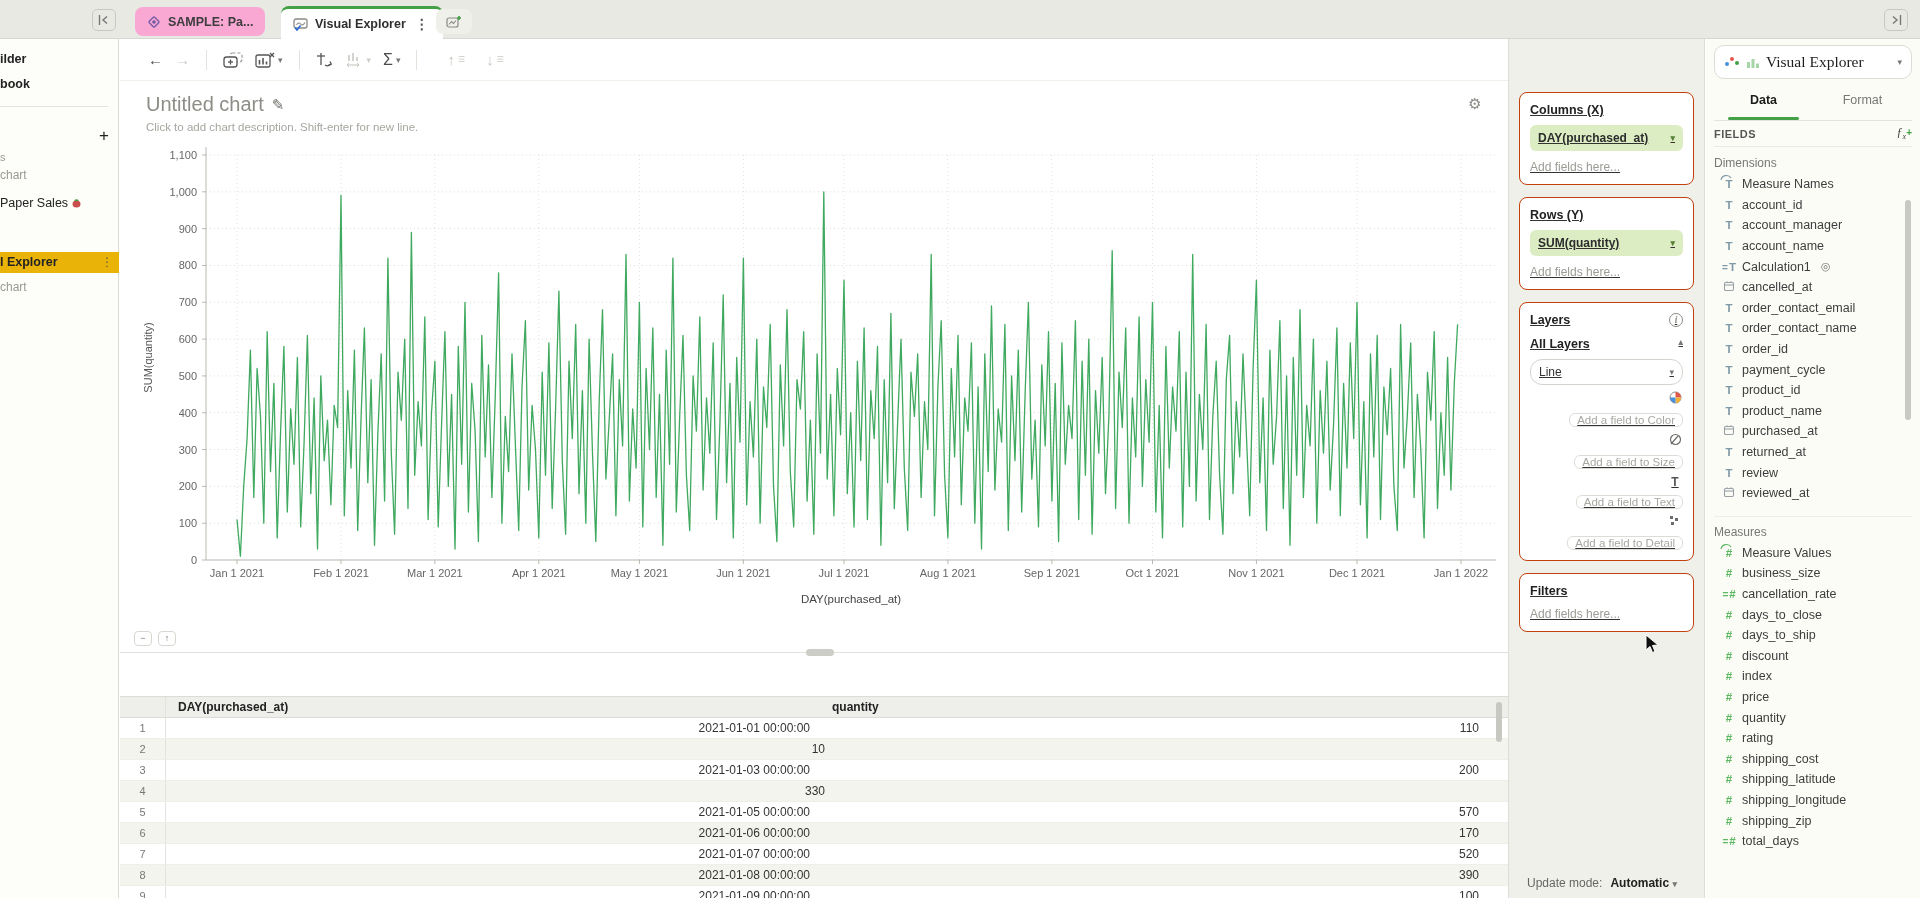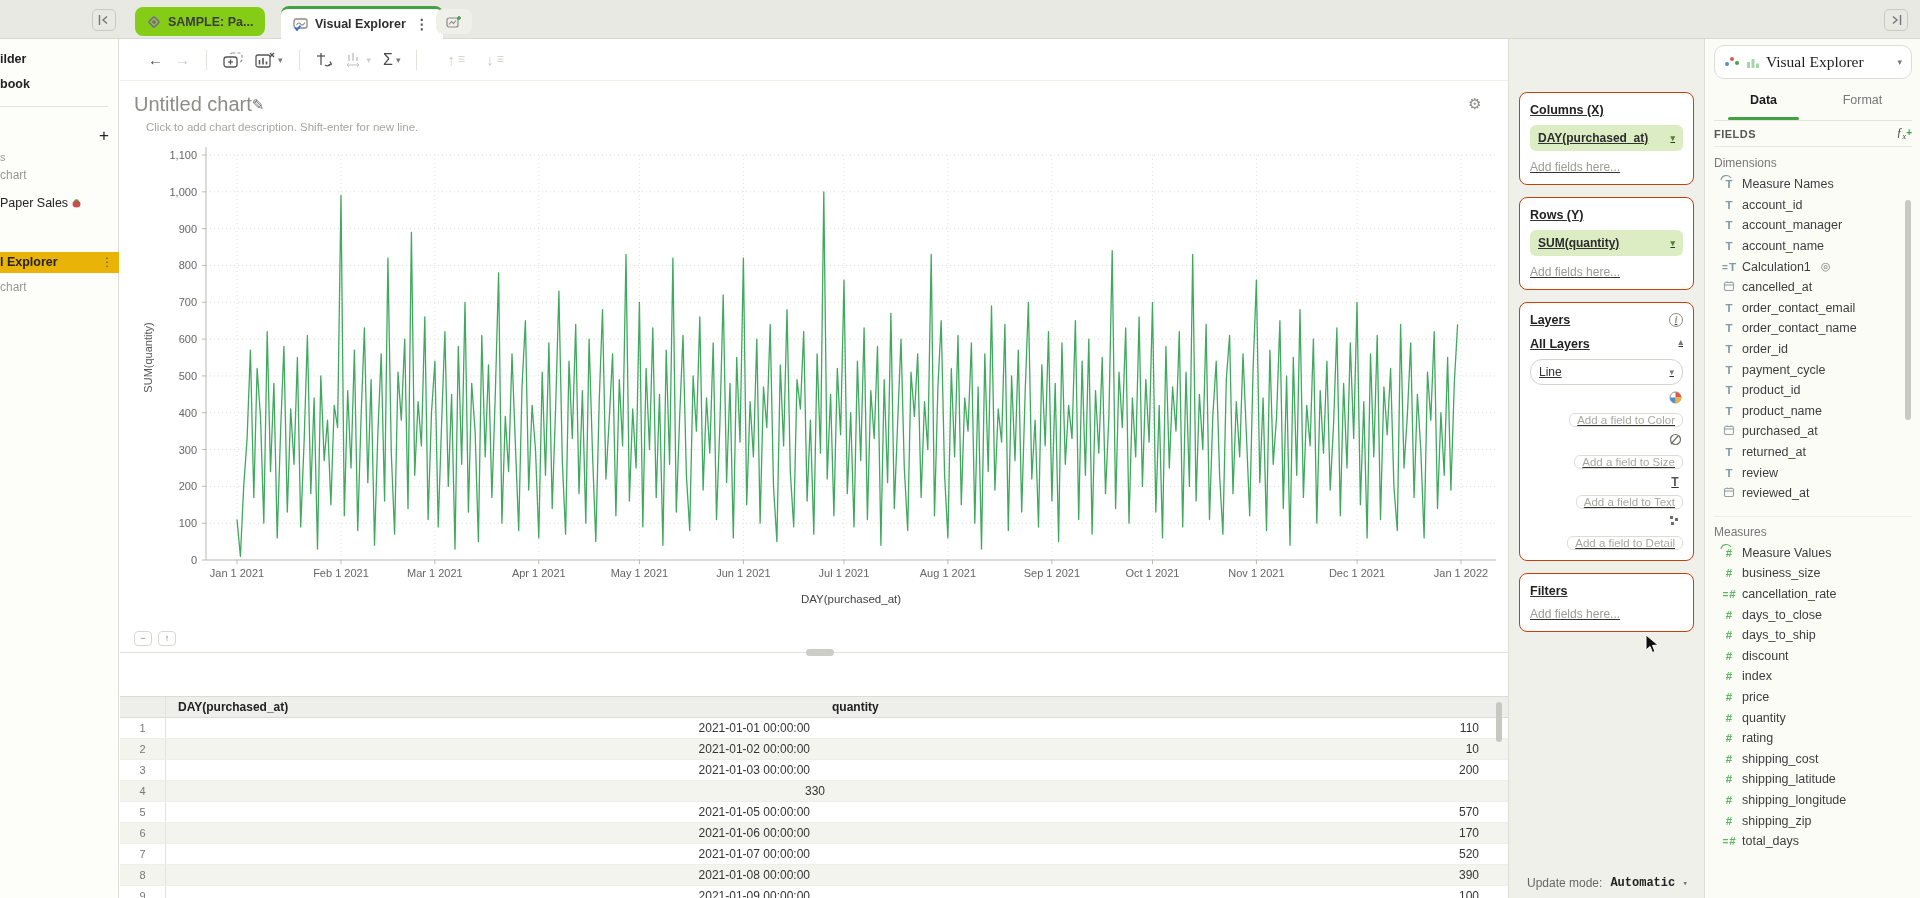--- a/index.html
+++ b/index.html
@@ -3,21 +3,21 @@
 <meta charset="utf-8">
 <style>
   * { box-sizing: border-box; margin: 0; padding: 0; }
   body { font-family: "Liberation Sans", sans-serif; background:#e9e9e3; }
   .screen { position:relative; width:1920px; height:898px; overflow:hidden; background:#fff; font-size:12px; color:#333; }
 
   
   .tabbar { position:absolute; left:0; top:0; width:1920px; height:39px; background:#e9e9e3; border-bottom:1px solid #d8d8d2; }
   .sq-btn { position:absolute; width:24px; height:22px; top:9px; border:1px solid #c9c9c3; border-radius:5px; background:transparent; display:flex; align-items:center; justify-content:center; cursor:pointer; }
   .tab { position:absolute; top:6px; height:33px; display:flex; align-items:center; gap:7px; padding:0 12px; border-radius:8px 8px 0 0; font-weight:700; font-size:12.5px; color:#2f2f2f; cursor:pointer; }
-  .tab.inactive { background:#84cc16; height:29px; top:7px; border-radius:8px; color:#3c3c3c; }
+  .tab.inactive { background:#f9a8d4; height:29px; top:7px; border-radius:8px; color:#3c3c3c; }
   .tab.active { background:#fff; border-top:3px solid #43a047; }
   .kebab { color:#555; font-size:14px; padding:0 2px; }
   .newtab { position:absolute; top:9px; width:36px; height:25px; background:#f0f0ea; border-radius:7px; display:flex; align-items:center; justify-content:center; cursor:pointer; }
 
   
   .sidebar { position:absolute; left:0; top:39px; width:119px; height:859px; background:#fdfdf9; border-right:1px solid #ddddd7; }
   .snav { position:absolute; left:0; white-space:nowrap; font-weight:700; color:#232323; font-size:12.5px; }
   .smuted { position:absolute; left:0; white-space:nowrap; color:#9a9a94; font-size:12px; }
   .sdivider { position:absolute; left:0; right:10px; border-top:1px solid #e4e4de; }
   .splus { position:absolute; left:94px; top:126px; width:20px; height:20px; font-size:17px; color:#222; background:none; border:none; cursor:pointer; }
@@ -26,21 +26,21 @@
 
   
   .main { position:absolute; left:120px; top:39px; width:1388px; height:859px; background:#fff; }
   .toolbar { position:absolute; left:0; top:0; width:100%; height:42px; display:flex; align-items:center; padding-left:22px; border-bottom:1px solid #f0f0ea; }
   .tbtn { border:none; background:none; display:flex; align-items:center; gap:3px; padding:4px 6px; cursor:pointer; color:#4a4a4a; font-size:15px; }
   .tbtn.dis { color:#c9c9c3; cursor:default; }
   .tsep { width:1px; height:20px; background:#e3e3dd; margin:0 10px; }
   .caret { font-size:9px; color:#777; }
   .caret.dis { color:#cfcfc9; }
 
-  .chart-title { position:absolute; left:14px; top:54px; font-size:20px; color:#8d8d87; display:flex; align-items:center; gap:0;text-align:right; }
+  .chart-title { position:absolute; left:26px; top:54px; font-size:20px; color:#8d8d87; display:flex; align-items:center; gap:8px;text-align:right; }
   .pencil { font-size:15px; color:#6d6d67; cursor:pointer; }
   .chart-sub { position:absolute; left:26px; top:82px; font-size:11.5px; color:#a6a6a0; }
   .gear { position:absolute; left:1348px; top:56px; font-size:15px; color:#8a8a84; cursor:pointer; }
 
   .minibtns { position:absolute; left:14px; top:592px; display:flex; gap:6px; }
   .minibtn { width:18px; height:15px; border:1px solid #d8d8d2; border-radius:4px; background:#fff; color:#777; font-size:9px; line-height:12px; text-align:center; cursor:pointer; }
 
   .splitter { position:absolute; left:0; top:613px; width:100%; border-top:1px solid #e2e2dc; }
   .drag-handle { position:absolute; left:686px; top:-4px; width:28px; height:7px; border-radius:4px; background:#cdcdc7; cursor:row-resize; }
 
@@ -66,21 +66,21 @@
   .pill { margin-top:8px; height:26px; border-radius:6px; background:#dcecc3; display:flex; align-items:center; justify-content:space-between; padding:0 8px; font-weight:700; font-size:12px; color:#2c2c2c; cursor:pointer; }
   .pill .caret { color:#567f37; }
   .addfields { margin-top:9px; color:#9b9b95; font-size:12px; }
   .info-i { width:14px; height:14px; border:1px solid #8a8a84; border-radius:50%; color:#8a8a84; font-size:9.5px; font-style:italic; font-family:"Liberation Serif",serif; display:flex; align-items:center; justify-content:center; }
   .alllayers { margin-top:10px; display:flex; justify-content:space-between; font-size:12.5px; color:#222; font-weight:700;gap:32px; }
   .select { margin-top:8px; height:26px; border:1px solid #d4d4ce; border-radius:12px; background:#fff; display:flex; align-items:center; justify-content:space-between; padding:0 8px; font-size:12px; color:#333; cursor:pointer; }
   .enc-row { display:flex; align-items:flex-end; gap:6px; margin-top:6px;flex-direction:column; }
   .enc-box { flex:1; height:22px; border:1px solid #ddddd7; border-radius:6px; display:flex; align-items:center; padding:0 7px; color:#a8a8a2; font-size:11.5px; background:#fff; }
   .enc-ico { width:16px; text-align:center; color:#6d6d67; font-size:12px; }
   .updatemode { position:absolute; left:18px; bottom:8px; font-size:12px; color:#666; display:flex; gap:8px; align-items:center; }
-  .updatemode b { color:#222; font-weight:700; cursor:pointer;font-family:Liberation Mono, monospace; }
+  .updatemode b { color:#222; font-weight:700; cursor:pointer; }
 
   
   .panel-right { position:absolute; left:1706px; top:39px; width:214px; height:859px; background:#fcfcf7; padding:6px 8px 0 8px; }
   .ve-head { height:34px; border:1px solid #ddddd7; border-radius:10px; background:#fff; display:flex; align-items:center; gap:6px; padding:0 9px; cursor:pointer; }
   .ve-title { font-family:"Liberation Serif", serif; font-size:15.5px; color:#1e1e1e; flex:1; }
   .dtabs { display:flex; height:42px; align-items:center; border-bottom:1px solid #e4e4de; }
   .dtab { flex:1; text-align:center; font-size:12.5px; color:#777; cursor:pointer; position:relative; height:100%; line-height:42px; }
   .dtab.active { color:#1c1c1c; font-weight:700; }
   .dtab.active::after { content:""; position:absolute; left:14px; right:14px; bottom:0; height:3px; background:#43a047; border-radius:2px; }
   .fields-row { display:flex; justify-content:space-between; align-items:center; height:26px; border-bottom:1px solid #e9e9e3; }
@@ -323,21 +323,20 @@
         <div class="c-qty">quantity</div>
       </div>
       <div>
           <div class="trow">
             <div class="c-num">1</div>
             <div class="c-date">2021-01-01 00:00:00</div>
             <div class="c-qty">110</div>
           </div>
           <div class="trow alt">
             <div class="c-num">2</div>
-            <div class="c-date">2021-01-02 00:00:00</div>
             <div class="c-qty">10</div>
           </div>
           <div class="trow">
             <div class="c-num">3</div>
             <div class="c-date">2021-01-03 00:00:00</div>
             <div class="c-qty">200</div>
           </div>
           <div class="trow alt">
             <div class="c-num">4</div>
             <div class="c-qty">330</div>

